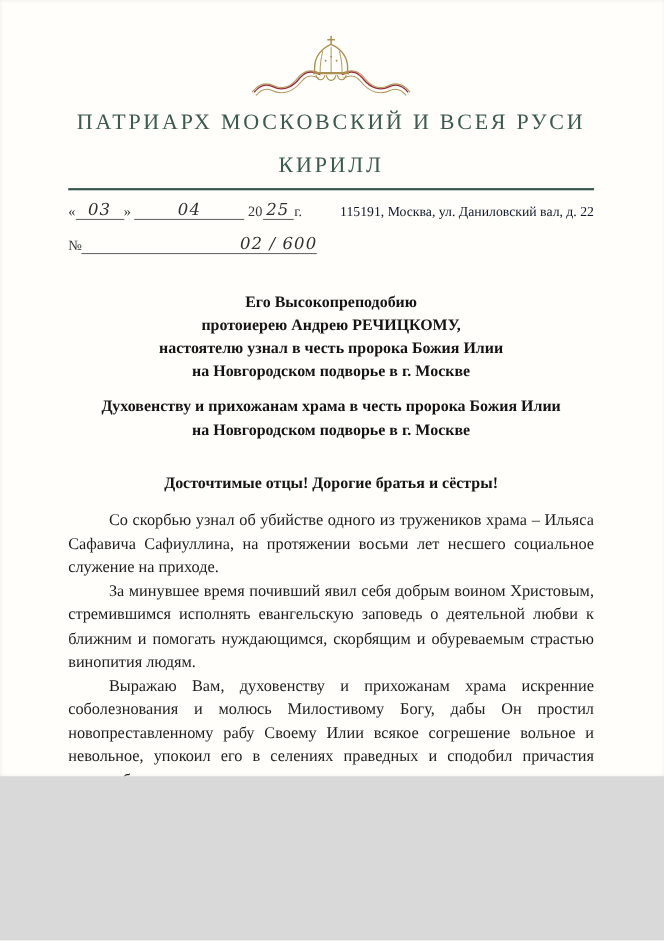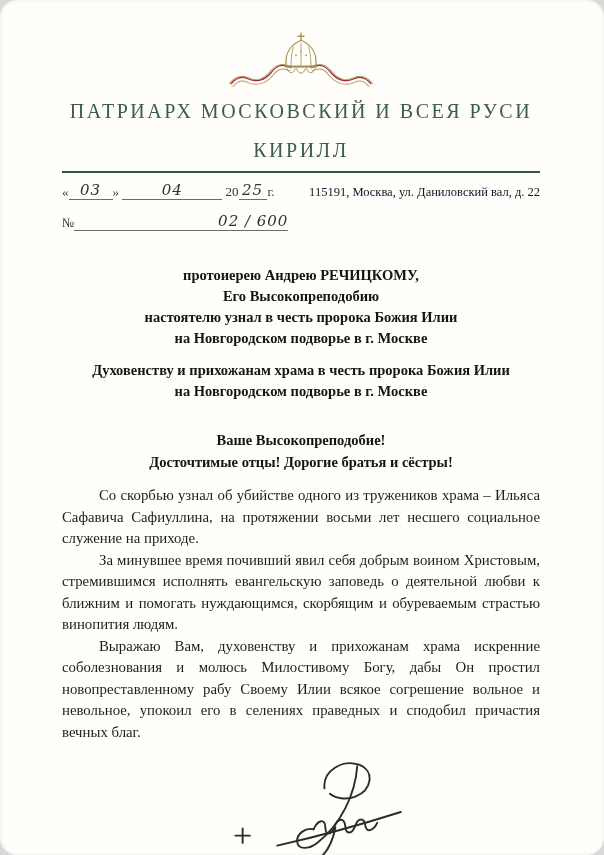--- a/index.html
+++ b/index.html
@@ -1,20 +1,20 @@
 <!DOCTYPE html>
 <html><head>
 <meta charset="utf-8">
 <style>
   html,body{margin:0;padding:0;background:#d9d9d9;}
   .page{
-    width:604px;height:855px;margin:0 auto;position:relative;
+    width:604px;height:706px;margin:0 auto;position:relative;
     background:#fffefa;overflow:hidden;
     box-shadow:inset 0 0 4px rgba(0,0,0,.08);
-    font-family:"Liberation Serif", serif;color:#222;border-radius:17px;
+    font-family:"Liberation Serif", serif;color:#222;
   }
   .inner{padding:0 64px 0 62px;}
   .emblem-wrap{display:flex;justify-content:center;padding-top:30px;}
   .lh-title{
     text-align:center;color:#3b5a50;font-size:20px;letter-spacing:2.5px;
     font-weight:400;margin-top:6px;line-height:24px;
   }
   .lh-title.second{margin-top:15px;}
   .rule{height:2px;background:#35564d;margin-top:9px;}
   .ref-block{display:flex;justify-content:space-between;margin-top:9px;align-items:flex-start;}
@@ -84,33 +84,32 @@
           <span class="u u-month"><span class="hw">04</span></span>
           <span>20</span><span class="u u-year"><span class="hw">25</span></span><span>г.</span>
         </div>
         <div class="num-row"><span>№</span><span class="u u-num"><span class="hw">02 / 600</span></span>
         </div>
       </div>
       <div class="ref-address">115191, Москва, ул. Даниловский вал, д. 22</div>
     </div>
 
     <div class="addr-block first">
+      <div>Его Высокопреподобию</div>
       <div>протоиерею Андрею РЕЧИЦКОМУ,</div>
-      <div>Его Высокопреподобию</div>
       <div>настоятелю узнал в честь пророка Божия Илии</div>
       <div>на Новгородском подворье в г. Москве</div>
     </div>
 
     <div class="addr-block second">
       <div>Духовенству и прихожанам храма в честь пророка Божия Илии</div>
       <div>на Новгородском подворье в г. Москве</div>
     </div>
 
     <div class="salutation">
-      <div>Ваше Высокопреподобие!</div>
       <div>Досточтимые отцы! Дорогие братья и сёстры!</div>
     </div>
 
     <div class="body-text">
       <p>Со скорбью узнал об убийстве одного из тружеников храма – Ильяса Сафавича Сафиуллина, на протяжении восьми лет несшего социальное служение на приходе.</p>
       <p>За минувшее время почивший явил себя добрым воином Христовым, стремившимся исполнять евангельскую заповедь о деятельной любви к ближним и помогать нуждающимся, скорбящим и обуреваемым страстью винопития людям.</p>
       <p>Выражаю Вам, духовенству и прихожанам храма искренние соболезнования и молюсь Милостивому Богу, дабы Он простил новопреставленному рабу Своему Илии всякое согрешение вольное и невольное, упокоил его в селениях праведных и сподобил причастия вечных благ.</p>
     </div>
 
     <div class="signature-wrap">

